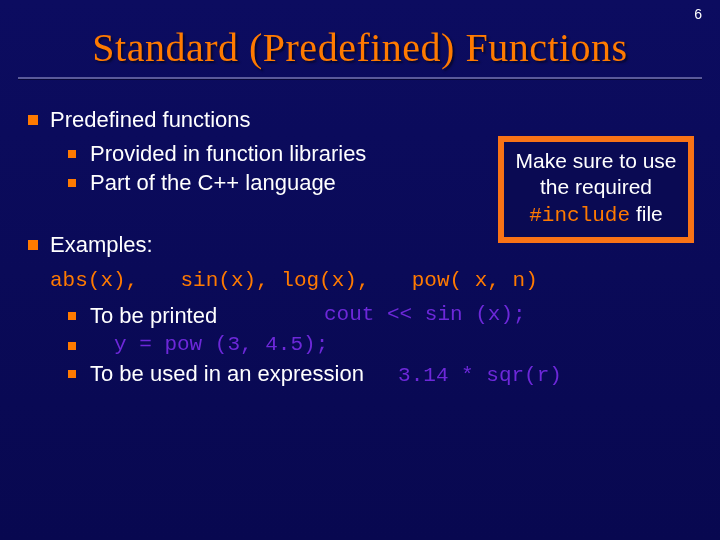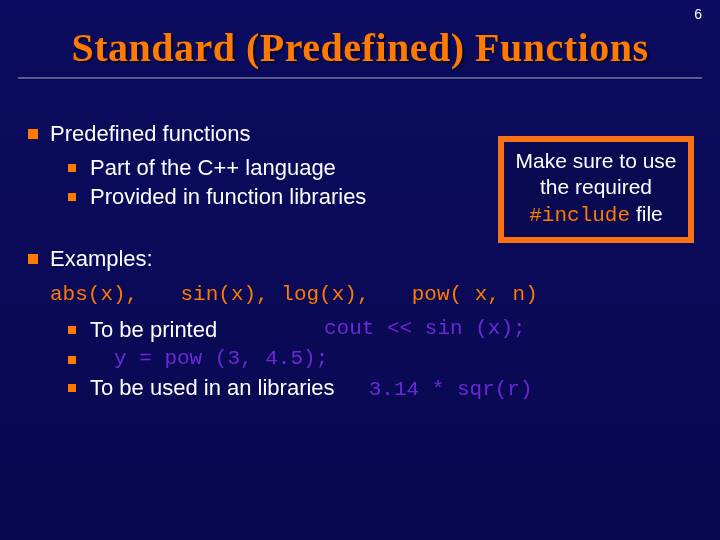--- a/index.html
+++ b/index.html
@@ -22,30 +22,29 @@
   }
   .title {
     font-family: "Times New Roman", serif;
     font-size: 40px;
     color: #ff7a00;
     text-align: center;
     margin-top: 24px;
     padding: 0 20px;
     text-shadow: 2px 2px 2px rgba(0,0,0,0.5);
     letter-spacing: 0.5px;
-    font-weight: bold;
   }
   .divider {
     height: 2px;
     background: #5a5a9a;
     margin: 6px 18px 0 18px;
     box-shadow: 0 1px 0 rgba(0,0,0,0.4);
   }
   .content {
-    padding: 34px 22px 0 22px;
+    padding: 20px 22px 0 22px;
     font-size: 22px;
     line-height: 1.35;
   }
   .l1 {
     margin: 6px 0 4px 0;
     position: relative;
     padding-left: 28px;
   }
   .l1 .bullet, .l2 .bullet {
     display: inline-block;
@@ -118,25 +117,25 @@
 </div>
 
 <div class="content">
 
   <div class="l1">
     <span class="bullet"></span>
     <span>Predefined functions</span>
   </div>
   <div class="l2">
     <span class="bullet"></span>
-    <span>Part of the C++ language</span>
+    <span>Provided in function libraries</span>
   </div>
   <div class="l2">
     <span class="bullet"></span>
-    <span>Provided in function libraries</span>
+    <span>Part of the C++ language</span>
   </div>
 
   <div class="l1" style="margin-top:32px">
     <span class="bullet"></span>
     <span>Examples:</span>
   </div>
   <div class="examples-line">
     <span class="code-red">abs(x),</span>
     <span class="ex-gap"></span>
     <span class="code-red">sin(x), log(x),</span>
@@ -156,18 +155,18 @@
   <div class="l2">
     <span class="bullet"></span>
     <span class="l2-row">
       <span class="code-gold" style="margin-left:24px">y = pow (3, 4.5);</span>
     </span>
   </div>
 
   <div class="l2">
     <span class="bullet"></span>
     <span>
-      <span>To be used in an libraries</span>
+      <span>To be used in an expression</span>
       <span class="code-gold l2-last-code">3.14 * sqr(r)</span>
     </span>
   </div>
 
 </div>
 
 </body></html>

